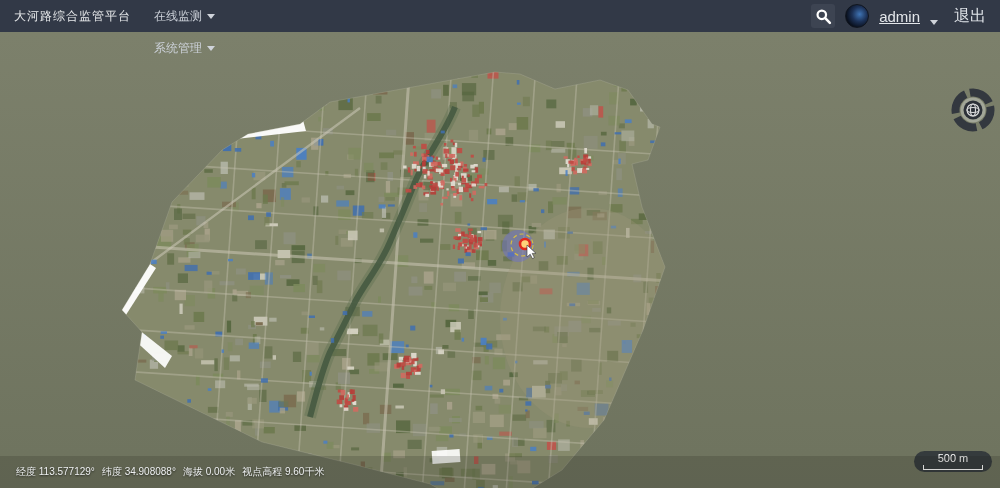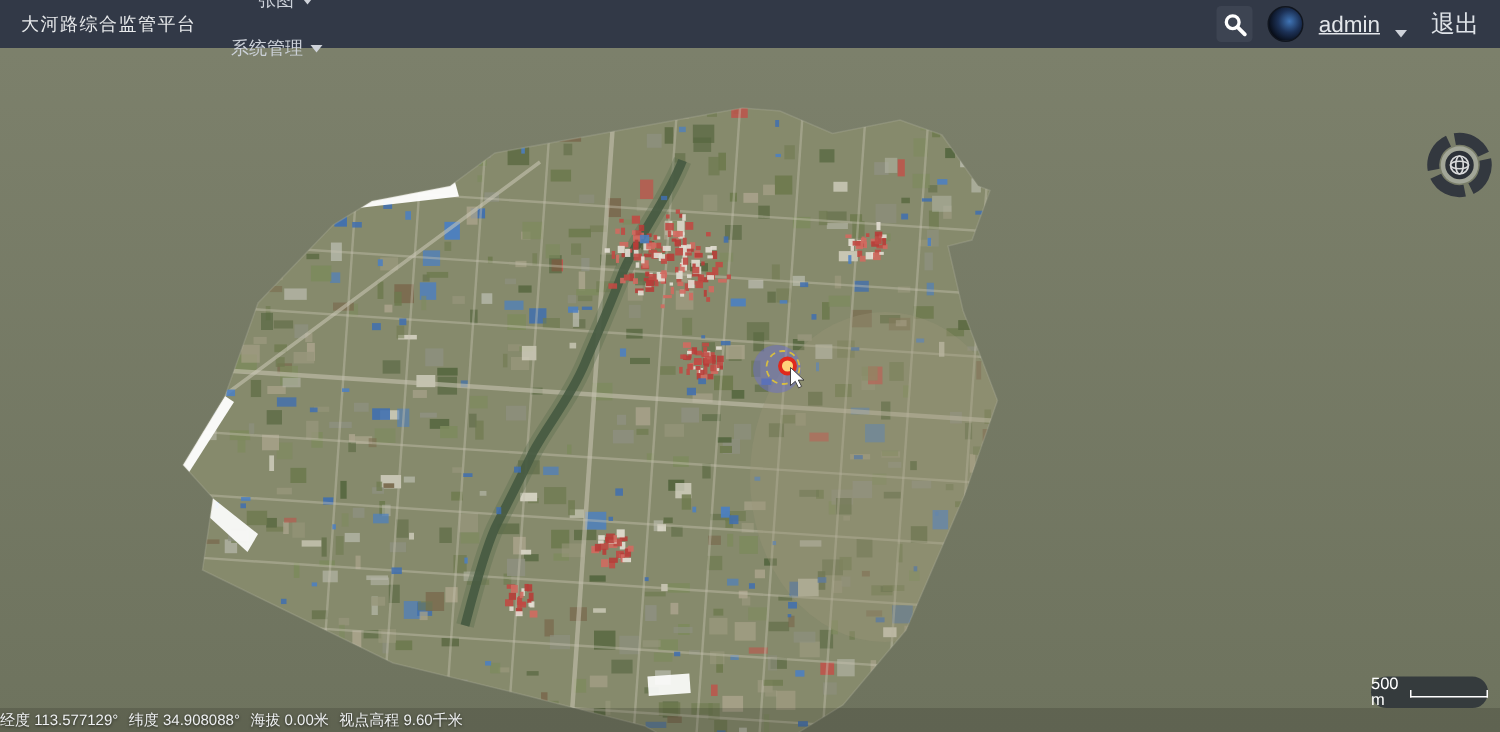--- a/index.html
+++ b/index.html
@@ -23,42 +23,46 @@
     border:1px solid #11161f;}
   .user{display:flex;align-items:flex-end;color:#e3e6ea;font-size:15px;gap:5px;cursor:pointer;text-decoration:underline;}
   .logout{color:#dfe3e8;font-size:16px;margin-left:6px;cursor:pointer;}
   
   .map-viewport{position:absolute;inset:0;top:32px;}
   #map-svg{position:absolute;left:110px;top:36px;}
   
   .compass{position:absolute;top:56px;right:5px;width:44px;height:44px;cursor:pointer;z-index:15;}
   
   .scalebar{position:absolute;right:8px;bottom:16px;width:78px;height:21px;
-    background:rgba(40,46,54,.82);border-radius:11px;display:flex;flex-direction:row;
+    background:rgba(40,46,54,.82);border-radius:11px;display:flex;flex-direction:column;
     align-items:center;justify-content:center;z-index:15;}
   .scalebar-label{color:#fff;font-size:11px;line-height:11px;}
   .scalebar-rule{width:58px;height:4px;border-left:1px solid #fff;border-right:1px solid #fff;
     border-bottom:1px solid #fff;margin-top:1px;}
   
-  .statusbar{position:absolute;left:0;right:0;bottom:0;height:16px;
+  .statusbar{position:absolute;left:0;right:0;bottom:0;height:32px;
     background:rgba(25,28,24,.18);display:flex;align-items:center;gap:7px;
-    padding-left:0;z-index:15;}
+    padding-left:16px;z-index:15;}
   .statusbar span{color:#eef0f1;font-size:10px;white-space:nowrap;
     text-shadow:0 1px 2px rgba(0,0,0,.65);}
 </style>
 </head>
 <body>
 
 <div class="screen">
 
   <div class="header">
     <div class="title">大河路综合监管平台</div>
     <div class="nav">
       <div class="nav-item">
         <span>一张图</span>
+        <span class="caret"></span>
+      </div>
+      <div class="nav-item">
+        <span>在线监测</span>
         <span class="caret"></span>
       </div>
       <div class="nav-item">
         <span>系统管理</span>
         <span class="caret"></span>
       </div>
     </div>
     <div class="header-right">
       <div class="search-btn">
         <svg width="17" height="17" viewBox="0 0 20 20">

